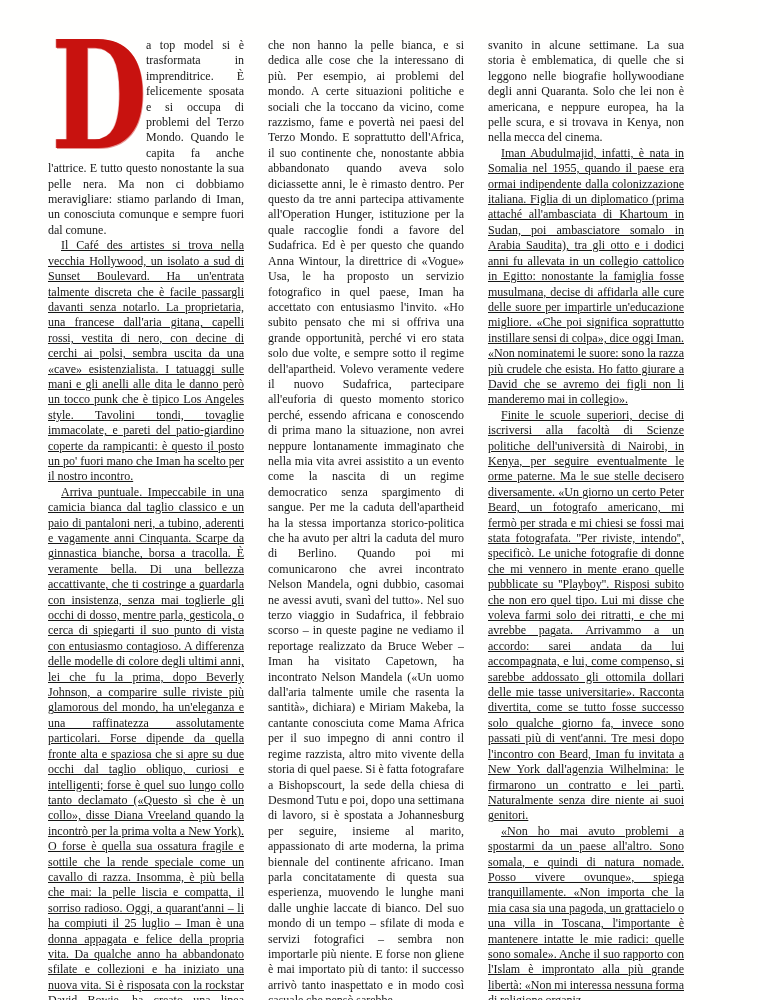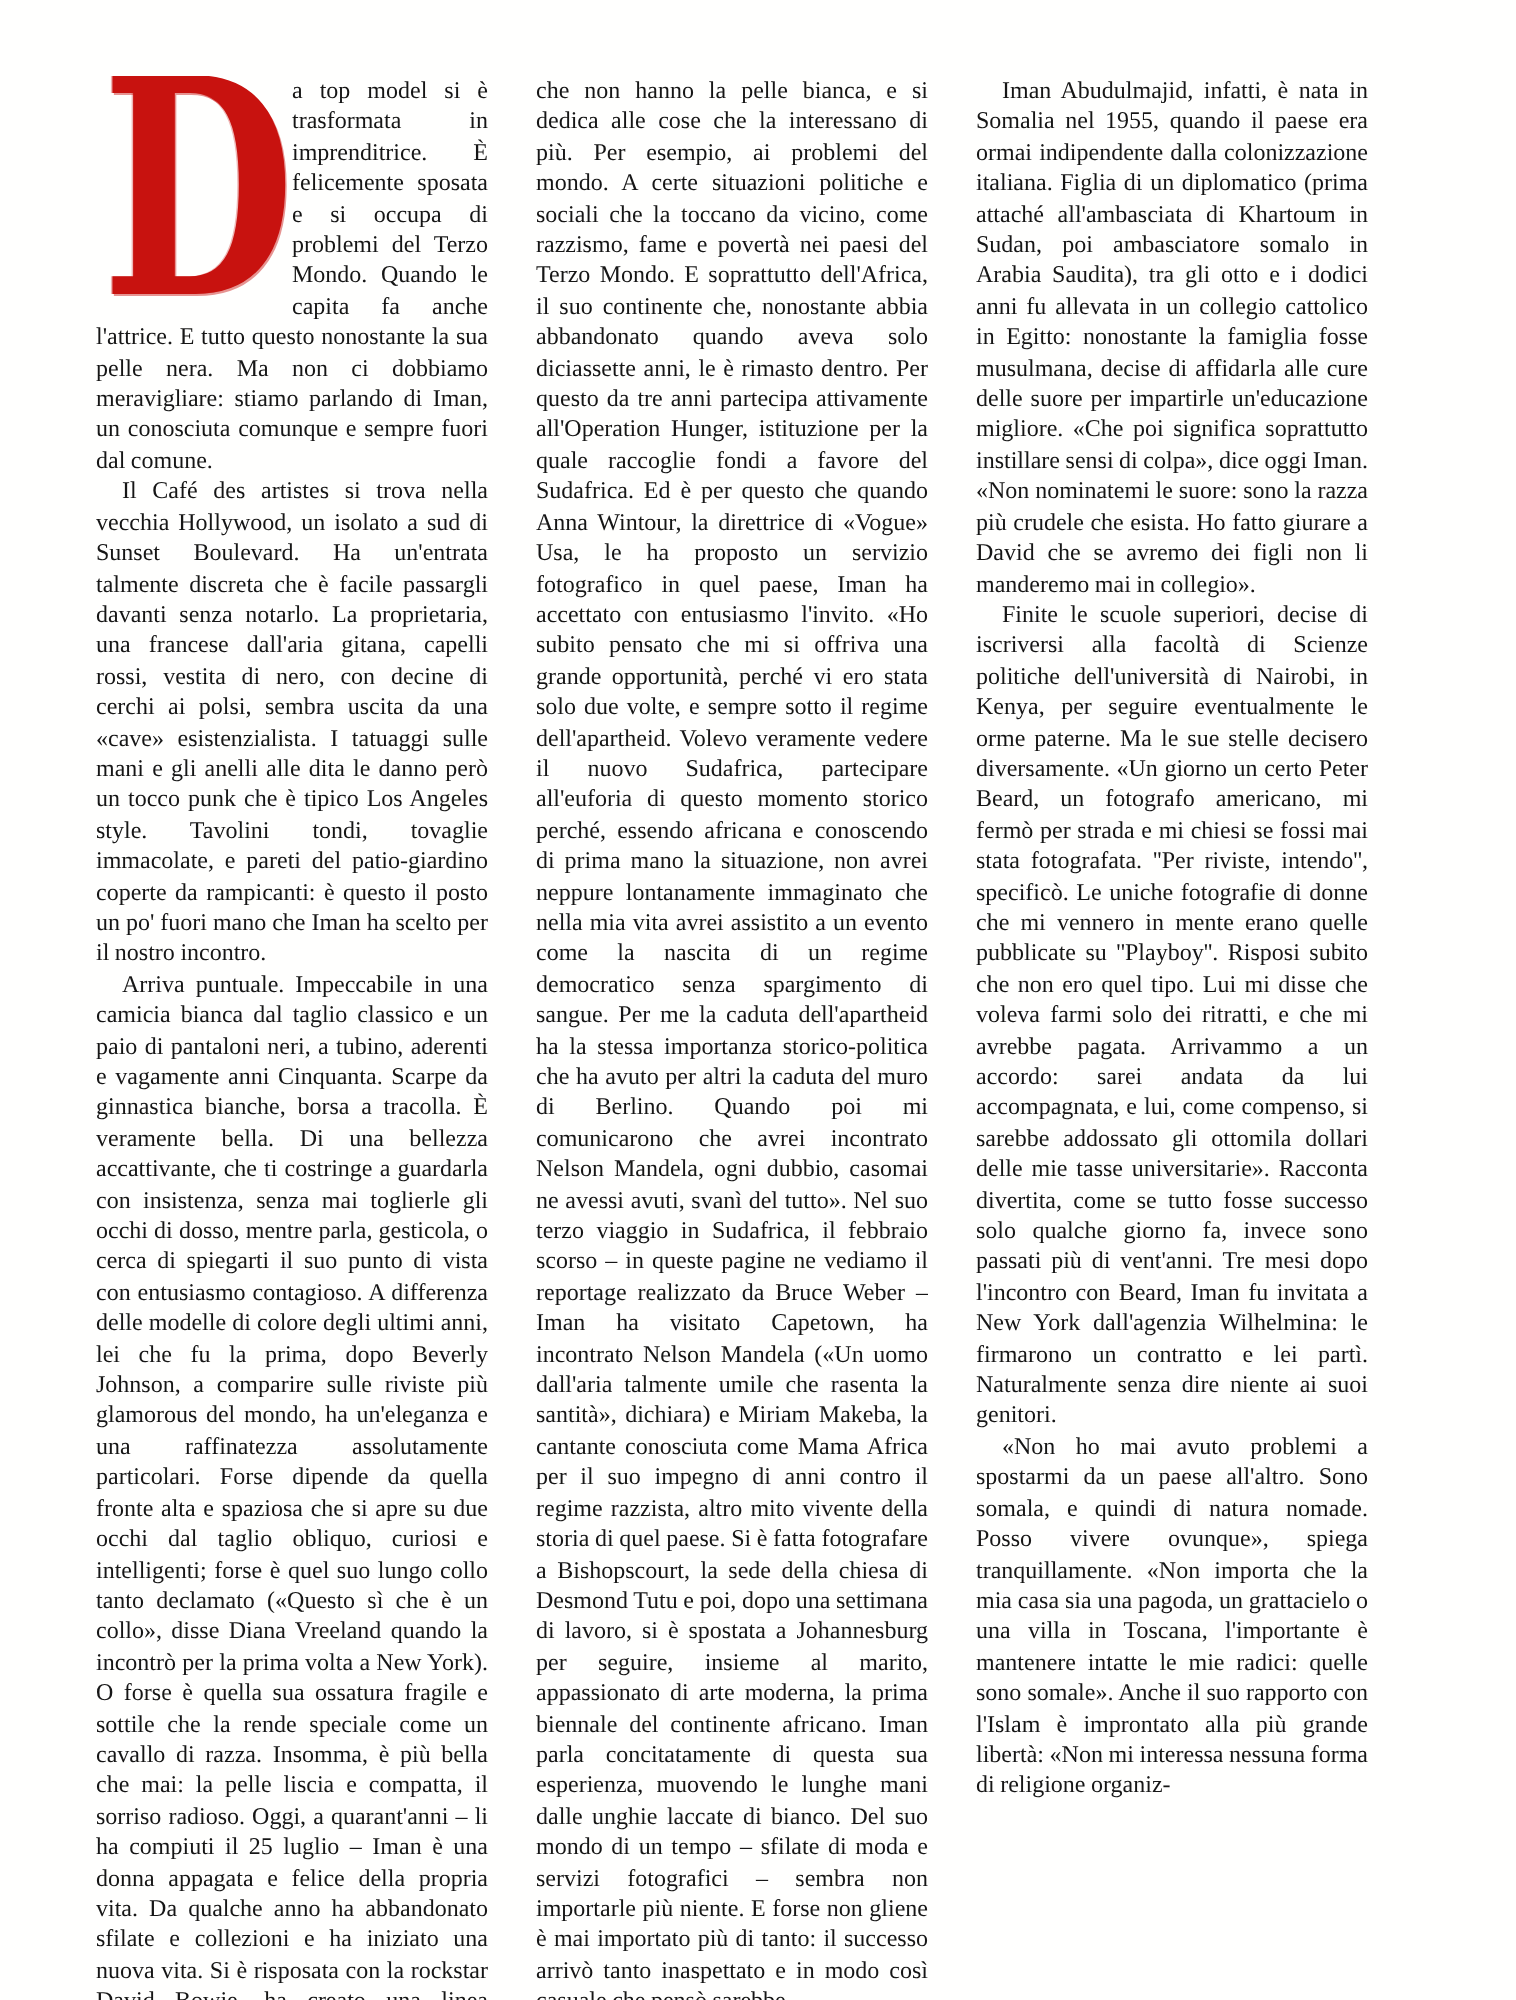--- a/index.html
+++ b/index.html
@@ -29,21 +29,21 @@
   .para{
     margin:0;
     font-size:12px;
     line-height:15.4px;
     color:#161616;
     text-align:justify;
     hyphens:auto;
     -webkit-hyphens:auto;
     word-spacing:-0.02em;
   }
-  .para.indent{ text-indent:13px; }
+  .para.indent{ text-indent:13px;text-decoration:underline; }
   
   .dropcap{
     float:left;
     width:86px;
     height:106px;
     margin:3px 9px 2px 3px;
     position:relative;
   }
   .dropcap .glyph{
     position:absolute;
@@ -73,19 +73,20 @@
       </p>
       <p class="para indent">Il Café des artistes si trova nella vecchia Hollywood, un isolato a sud di Sunset Boulevard. Ha un'entrata talmente discreta che è facile passargli davanti senza notarlo. La proprietaria, una francese dall'aria gitana, capelli rossi, vestita di nero, con decine di cerchi ai polsi, sembra uscita da una «cave» esistenzialista. I tatuaggi sulle mani e gli anelli alle dita le danno però un tocco punk che è tipico Los Angeles style. Tavolini tondi, tovaglie immacolate, e pareti del patio-giardino coperte da rampicanti: è questo il posto un po' fuori mano che Iman ha scelto per il nostro incontro.</p>
       <p class="para indent">Arriva puntuale. Impeccabile in una camicia bianca dal taglio classico e un paio di pantaloni neri, a tubino, aderenti e vagamente anni Cinquanta. Scarpe da ginnastica bianche, borsa a tracolla. È veramente bella. Di una bellezza accattivante, che ti costringe a guardarla con insistenza, senza mai toglierle gli occhi di dosso, mentre parla, gesticola, o cerca di spiegarti il suo punto di vista con entusiasmo contagioso. A differenza delle modelle di colore degli ultimi anni, lei che fu la prima, dopo Beverly Johnson, a comparire sulle riviste più glamorous del mondo, ha un'eleganza e una raffinatezza assolutamente particolari. Forse dipende da quella fronte alta e spaziosa che si apre su due occhi dal taglio obliquo, curiosi e intelligenti; forse è quel suo lungo collo tanto declamato («Questo sì che è un collo», disse Diana Vreeland quando la incontrò per la prima volta a New York). O forse è quella sua ossatura fragile e sottile che la rende speciale come un cavallo di razza. Insomma, è più bella che mai: la pelle liscia e compatta, il sorriso radioso. Oggi, a quarant'anni – li ha compiuti il 25 luglio – Iman è una donna appagata e felice della propria vita. Da qualche anno ha abbandonato sfilate e collezioni e ha iniziato una nuova vita. Si è risposata con la rockstar David Bowie, ha creato una linea cosmetica di successo, per tutte quelle donne</p>
     </div>
 
     <div class="col">
       <p class="para">che non hanno la pelle bianca, e si dedica alle cose che la interessano di più. Per esempio, ai problemi del mondo. A certe situazioni politiche e sociali che la toccano da vicino, come razzismo, fame e povertà nei paesi del Terzo Mondo. E soprattutto dell'Africa, il suo continente che, nonostante abbia abbandonato quando aveva solo diciassette anni, le è rimasto dentro. Per questo da tre anni partecipa attivamente all'Operation Hunger, istituzione per la quale raccoglie fondi a favore del Sudafrica. Ed è per questo che quando Anna Wintour, la direttrice di «Vogue» Usa, le ha proposto un servizio fotografico in quel paese, Iman ha accettato con entusiasmo l'invito. «Ho subito pensato che mi si offriva una grande opportunità, perché vi ero stata solo due volte, e sempre sotto il regime dell'apartheid. Volevo veramente vedere il nuovo Sudafrica, partecipare all'euforia di questo momento storico perché, essendo africana e conoscendo di prima mano la situazione, non avrei neppure lontanamente immaginato che nella mia vita avrei assistito a un evento come la nascita di un regime democratico senza spargimento di sangue. Per me la caduta dell'apartheid ha la stessa importanza storico-politica che ha avuto per altri la caduta del muro di Berlino. Quando poi mi comunicarono che avrei incontrato Nelson Mandela, ogni dubbio, casomai ne avessi avuti, svanì del tutto». Nel suo terzo viaggio in Sudafrica, il febbraio scorso – in queste pagine ne vediamo il reportage realizzato da Bruce Weber – Iman ha visitato Capetown, ha incontrato Nelson Mandela («Un uomo dall'aria talmente umile che rasenta la santità», dichiara) e Miriam Makeba, la cantante conosciuta come Mama Africa per il suo impegno di anni contro il regime razzista, altro mito vivente della storia di quel paese. Si è fatta fotografare a Bishopscourt, la sede della chiesa di Desmond Tutu e poi, dopo una settimana di lavoro, si è spostata a Johannesburg per seguire, insieme al marito, appassionato di arte moderna, la prima biennale del continente africano. Iman parla concitatamente di questa sua esperienza, muovendo le lunghe mani dalle unghie laccate di bianco. Del suo mondo di un tempo – sfilate di moda e servizi fotografici – sembra non importarle più niente. E forse non gliene è mai importato più di tanto: il successo arrivò tanto inaspettato e in modo così casuale che pensò sarebbe</p>
     </div>
 
     <div class="col">
+      <p class="para">svanito in alcune settimane. La sua storia è emblematica, di quelle che si leggono nelle biografie hollywoodiane degli anni Quaranta. Solo che lei non è americana, e neppure europea, ha la pelle scura, e si trovava in Kenya, non nella mecca del cinema.</p>
       <p class="para indent">Iman Abudulmajid, infatti, è nata in Somalia nel 1955, quando il paese era ormai indipendente dalla colonizzazione italiana. Figlia di un diplomatico (prima attaché all'ambasciata di Khartoum in Sudan, poi ambasciatore somalo in Arabia Saudita), tra gli otto e i dodici anni fu allevata in un collegio cattolico in Egitto: nonostante la famiglia fosse musulmana, decise di affidarla alle cure delle suore per impartirle un'educazione migliore. «Che poi significa soprattutto instillare sensi di colpa», dice oggi Iman. «Non nominatemi le suore: sono la razza più crudele che esista. Ho fatto giurare a David che se avremo dei figli non li manderemo mai in collegio».</p>
       <p class="para indent">Finite le scuole superiori, decise di iscriversi alla facoltà di Scienze politiche dell'università di Nairobi, in Kenya, per seguire eventualmente le orme paterne. Ma le sue stelle decisero diversamente. «Un giorno un certo Peter Beard, un fotografo americano, mi fermò per strada e mi chiesi se fossi mai stata fotografata. ''Per riviste, intendo'', specificò. Le uniche fotografie di donne che mi vennero in mente erano quelle pubblicate su ''Playboy''. Risposi subito che non ero quel tipo. Lui mi disse che voleva farmi solo dei ritratti, e che mi avrebbe pagata. Arrivammo a un accordo: sarei andata da lui accompagnata, e lui, come compenso, si sarebbe addossato gli ottomila dollari delle mie tasse universitarie». Racconta divertita, come se tutto fosse successo solo qualche giorno fa, invece sono passati più di vent'anni. Tre mesi dopo l'incontro con Beard, Iman fu invitata a New York dall'agenzia Wilhelmina: le firmarono un contratto e lei partì. Naturalmente senza dire niente ai suoi genitori.</p>
       <p class="para indent">«Non ho mai avuto problemi a spostarmi da un paese all'altro. Sono somala, e quindi di natura nomade. Posso vivere ovunque», spiega tranquillamente. «Non importa che la mia casa sia una pagoda, un grattacielo o una villa in Toscana, l'importante è mantenere intatte le mie radici: quelle sono somale». Anche il suo rapporto con l'Islam è improntato alla più grande libertà: «Non mi interessa nessuna forma di religione organiz-</p>
     </div>
 
   </div>
 </div>
 
 </body></html>

